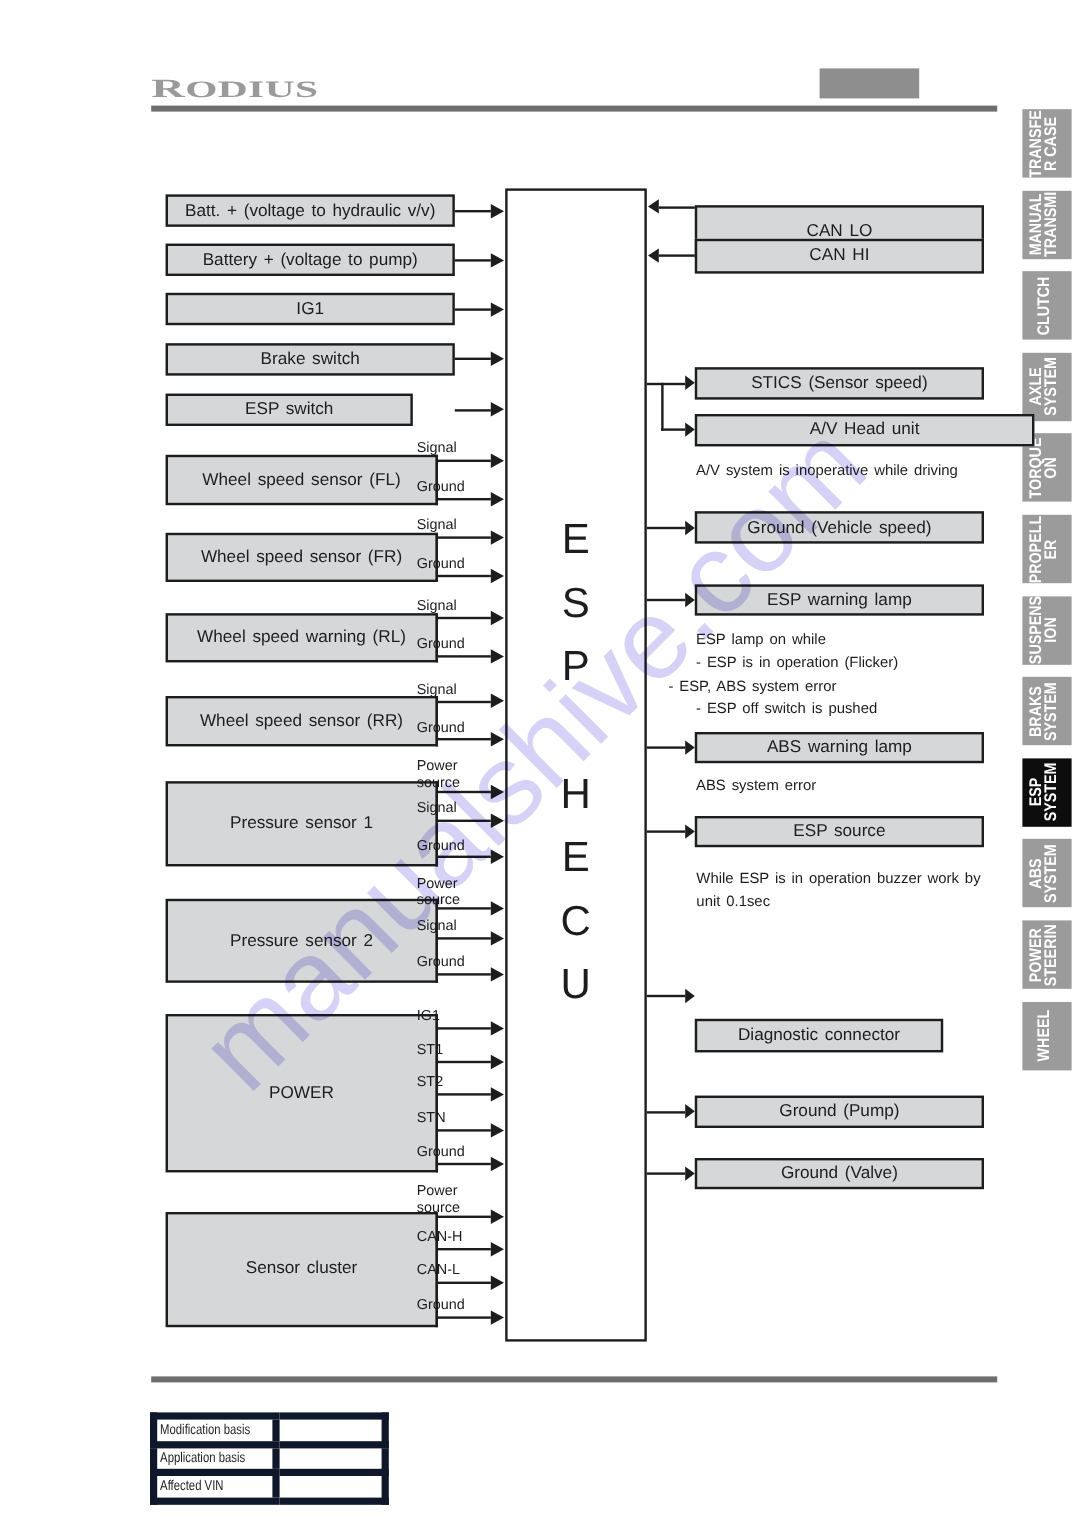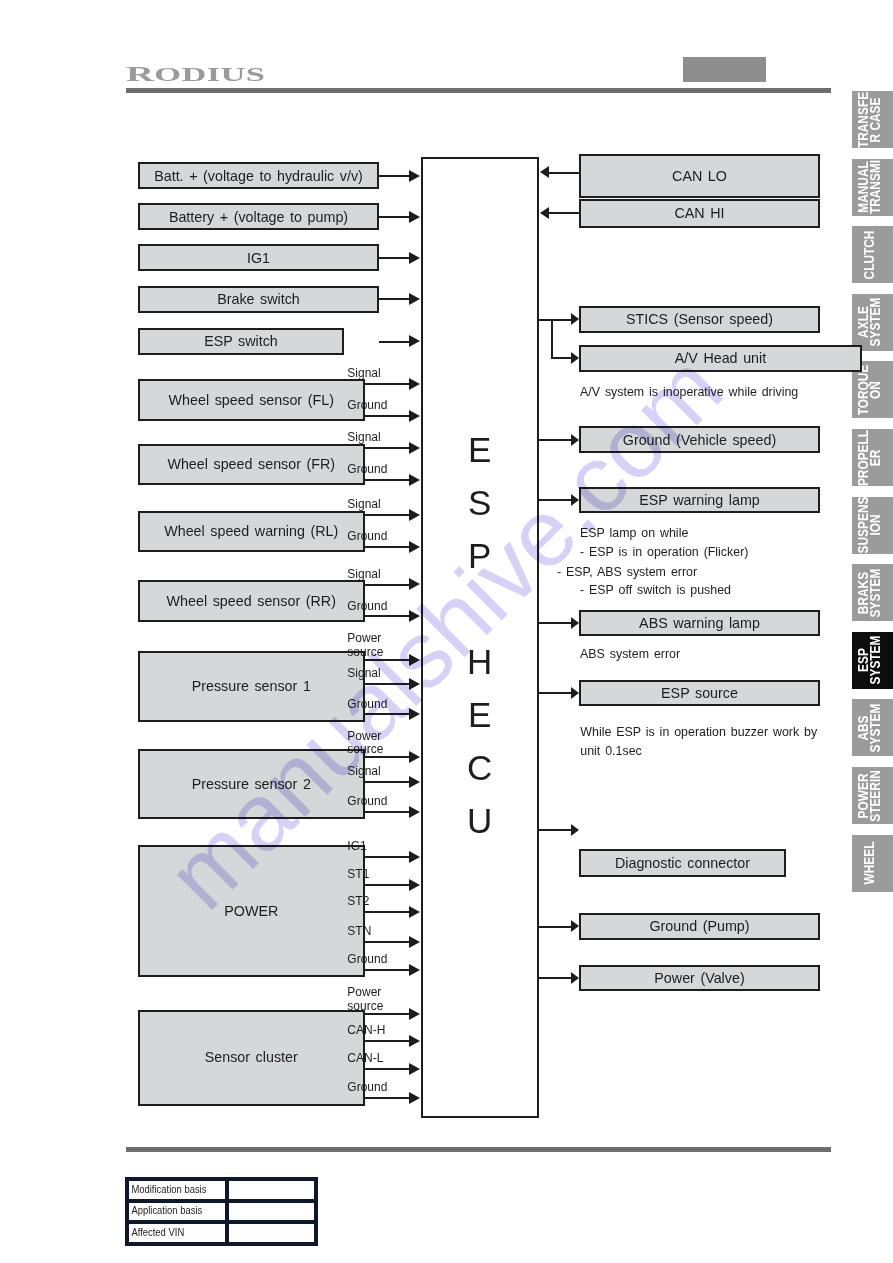--- a/index.html
+++ b/index.html
@@ -40,21 +40,21 @@
 .ah.sm{border-top-width:6.3px;border-bottom-width:6.3px;}
 .ah.sm.r{border-left-width:8.5px;}
 .ah.l{border-right:9px solid #1d1d1d;border-top-width:6.4px;border-bottom-width:6.4px;}
 .plab{position:absolute;width:80px;font-size:12px;line-height:13.7px;white-space:nowrap;}
 .plab .pl{display:block;}
 .note{position:absolute;font-size:12.4px;word-spacing:1.5px;white-space:nowrap;line-height:1;}
 
 
 #vtab{position:absolute;left:124.5px;top:1177px;border-collapse:collapse;
       border:2px solid #000;font-size:11.8px;line-height:1;}
-#vtab td{border:4px solid #0f172a;height:17.5px;padding:0;line-height:1;vertical-align:middle;margin-left:12px;}
+#vtab td{border:6px solid #0f172a;height:17.5px;padding:0;line-height:1;vertical-align:middle;margin-left:12px;}
 #vtab td.k{width:82.4px;border-right:2px solid #000;}
 #vtab td.v{width:85px;}
 #vtab .kt{display:inline-block;transform:scaleX(.80);transform-origin:left center;
           white-space:nowrap;padding-left:3px;}
 
 
 #wm{position:absolute;left:146px;top:853px;font-size:94.5px;color:#d5d1f7;
     transform:rotate(-45deg);transform-origin:0 0;white-space:nowrap;
     mix-blend-mode:multiply;pointer-events:none;}
 </style>
@@ -318,21 +318,21 @@
     <div class="plab" style="left:347.3px;top:1052.2px">
         <span class="pl">CAN-L</span>
       </div>
   <div class="ln" style="left:364.5px;top:1096.9px;width:44.1px"></div>
   <div class="ah r" style="left:408.6px;top:1091.8px"></div>
     <div class="plab" style="left:347.3px;top:1081.0px">
         <span class="pl">Ground</span>
       </div>
 </div>
 <div id="outputs">
-  <div class="box" style="left:579.0px;top:154px;width:241.0px;height:44px">
+  <div class="box" style="left:579.0px;top:171px;width:241.0px;height:44px">
         <span>CAN LO</span>
       </div>
   <div class="ln" style="left:549.1px;top:171.8px;width:29.9px"></div>
   <div class="ah l" style="left:540.1px;top:166.3px"></div>
   <div class="box" style="left:579.0px;top:199.1px;width:241.0px;height:28.6px">
         <span>CAN HI</span>
       </div>
   <div class="ln" style="left:549.1px;top:212.4px;width:29.9px"></div>
   <div class="ah l" style="left:540.1px;top:207.0px"></div>
   <div class="box" style="left:579.0px;top:306.0px;width:241.0px;height:27.1px">
@@ -365,21 +365,21 @@
         <span>Diagnostic  connector</span>
       </div>
   <div class="ln" style="left:539.0px;top:829.1px;width:31.5px"></div>
   <div class="ah sm r" style="left:570.5px;top:823.9px"></div>
   <div class="box" style="left:579.0px;top:913.1px;width:241.0px;height:26.9px">
         <span>Ground (Pump)</span>
       </div>
   <div class="ln" style="left:539.0px;top:925.6px;width:31.5px"></div>
   <div class="ah sm r" style="left:570.5px;top:920.3px"></div>
   <div class="box" style="left:579.0px;top:964.5px;width:241.0px;height:26.5px">
-        <span>Power (Valve)</span>
+        <span>Ground (Valve)</span>
       </div>
   <div class="ln" style="left:539.0px;top:976.8px;width:31.5px"></div>
   <div class="ah sm r" style="left:570.5px;top:971.5px"></div>
   <div class="ln" style="left:539.0px;top:318.6px;width:31.5px"></div>
   <div class="vln" style="left:551.0px;top:318.6px;height:40.5px"></div>
   <div class="ln" style="left:551.0px;top:357.1px;width:19.5px"></div>
   <div class="ah sm r" style="left:570.5px;top:313.2px"></div>
   <div class="ah sm r" style="left:570.5px;top:351.8px"></div>
 </div>
 <div id="notes">

